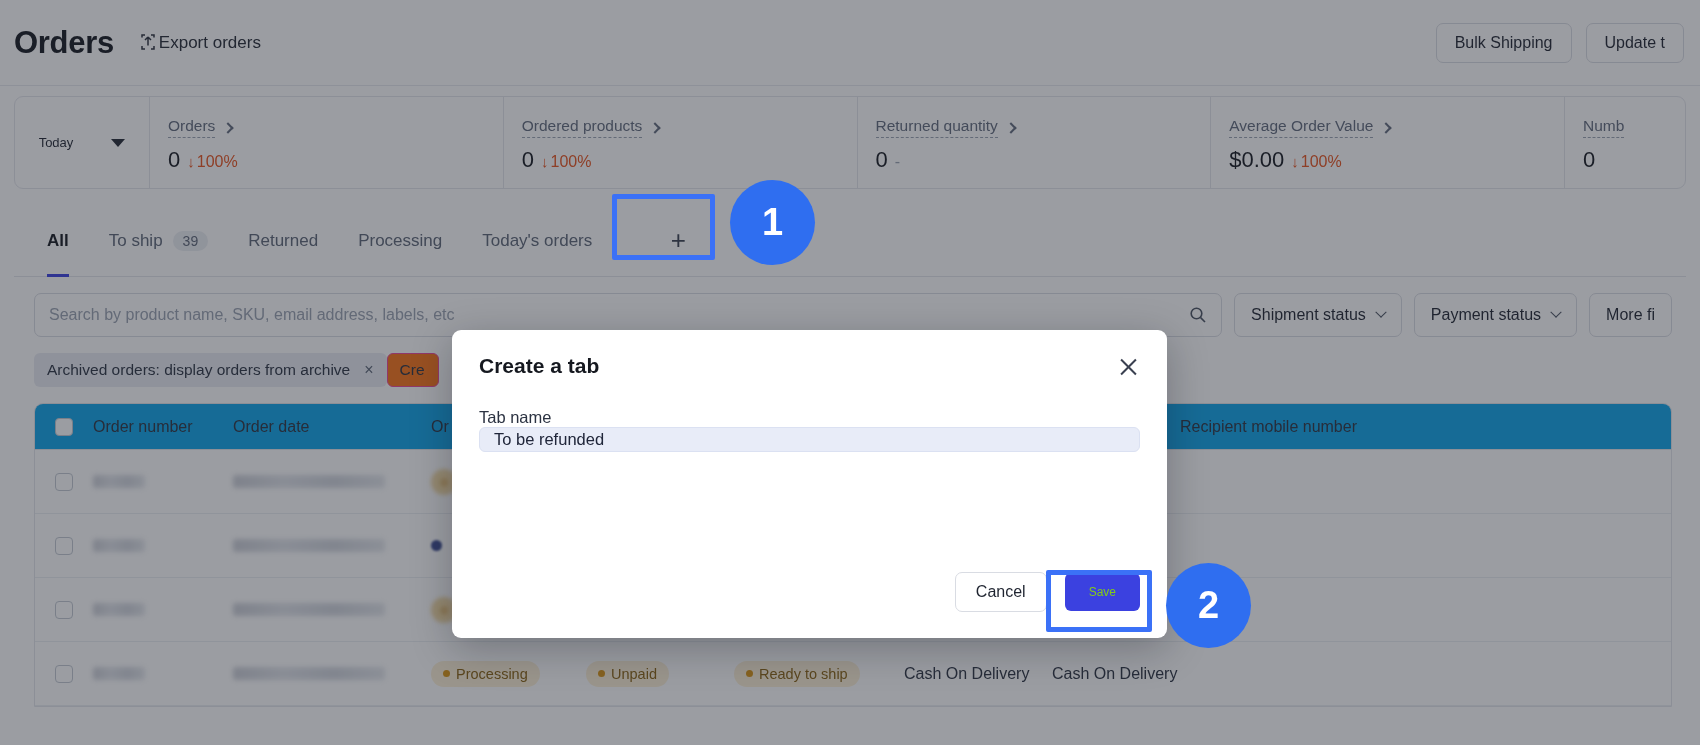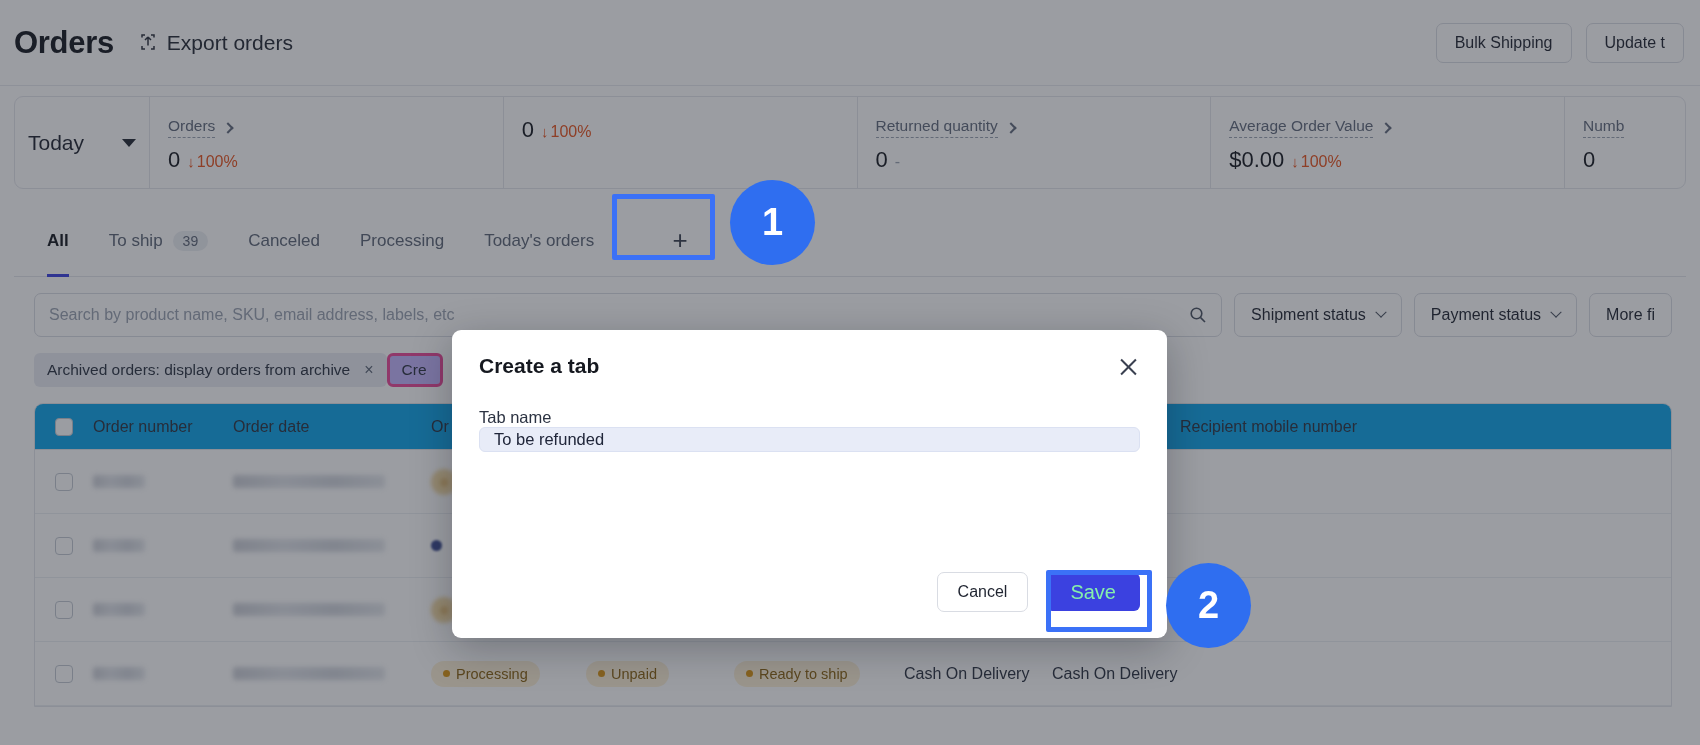--- a/index.html
+++ b/index.html
@@ -33,23 +33,23 @@
   }
   .page-title {
     font-size: 31px;
     font-weight: bold;
     letter-spacing: -0.3px;
     color: #15181f;
   }
   .export-link {
     display: flex;
     align-items: center;
-    gap: 9px;
+    gap: 1px;
     margin-left: 24px;
-    font-size: 21px;
+    font-size: 17px;
     color: #252a35;
     text-align: center;
   }
   .export-ico { width: 20px; height: 21px; display: block; }
   .header-spacer { flex: 1 1 auto; }
   .hbtn {
     height: 40px;
     border: 1px solid #d9dce3;
     border-radius: 7px;
     background: #fff;
@@ -76,21 +76,21 @@
     background: #fff;
   }
   .stat-range {
     width: 135px;
     flex: 0 0 135px;
     display: flex;
     align-items: center;
     justify-content: center;
     gap: 38px;
     border-right: 1px solid #e4e6ec;
-    font-size: 21px;
+    font-size: 13px;
     color: #1f2430;
   }
   .caret {
     width: 0; height: 0;
     border-left: 7px solid transparent;
     border-right: 7px solid transparent;
     border-top: 8px solid #232833;
   }
   .stat {
     flex: 1 1 0;
@@ -218,22 +218,22 @@
     background: #e9ecf3;
     border-radius: 6px;
     display: flex; align-items: center; gap: 14px;
     padding: 0 13px;
     font-size: 15.5px;
     color: #2c3342;
     white-space: nowrap;
   }
   .chip-x { color: #5d6677; font-size: 16px; }
   .chip.outline {
-    background: #c4b5fd;
-    border: 3px solid #ec4899;
+    background: #f97316;
+    border: 1px solid #ec4899;
     padding-left: 12px;
   }
 
   
   .table {
     margin: 16px 14px 0 20px;
     border: 1px solid #e4e6ec;
     border-radius: 9px 9px 0 0;
     overflow: hidden;
     background: #fff;
@@ -354,23 +354,23 @@
     font-size: 16px;
     color: #1f2430;
     display: flex; align-items: center;
     font-family: "Liberation Sans", sans-serif;
   }
   .btn-save {
     height: 38px;
     border: none;
     border-radius: 6px;
     background: #3b41e0;
-    color: #86efac;
+    color: #84cc16;
     padding: 0 24px;
-    font-size: 20px;
+    font-size: 12px;
     display: flex; align-items: center;
     font-family: "Liberation Sans", sans-serif;
   }
 
   
   .anno-box {
     position: absolute;
     border: 5px solid #3b71f7;
     border-radius: 2px;
     z-index: 70;
@@ -425,20 +425,24 @@
         <div class="stat-body">
           <span class="stat-value">0</span>
           <span class="stat-delta">
               <span class="arrow-down">↓</span>
               <span>100%</span>
             </span>
         </div>
       </div>
 
       <div class="stat">
+        <div class="stat-head">
+          <span class="stat-label">Ordered products</span>
+          <span class="chev"></span>
+        </div>
         <div class="stat-body">
           <span class="stat-value">0</span>
           <span class="stat-delta">
               <span class="arrow-down">↓</span>
               <span>100%</span>
             </span>
         </div>
       </div>
 
       <div class="stat">
@@ -481,21 +485,21 @@
   <div class="tabs-card">
     <div class="tabs">
       <div class="tab active">
         <span>All</span>
       </div>
       <div class="tab">
         <span>To ship</span>
         <span class="tab-badge">39</span>
       </div>
       <div class="tab">
-        <span>Canceled</span>
+        <span>Returned</span>
       </div>
       <div class="tab">
         <span>Processing</span>
       </div>
       <div class="tab">
         <span>Today's orders</span>
       </div>
       <div class="tab-add">
         <span>+</span>
       </div>

